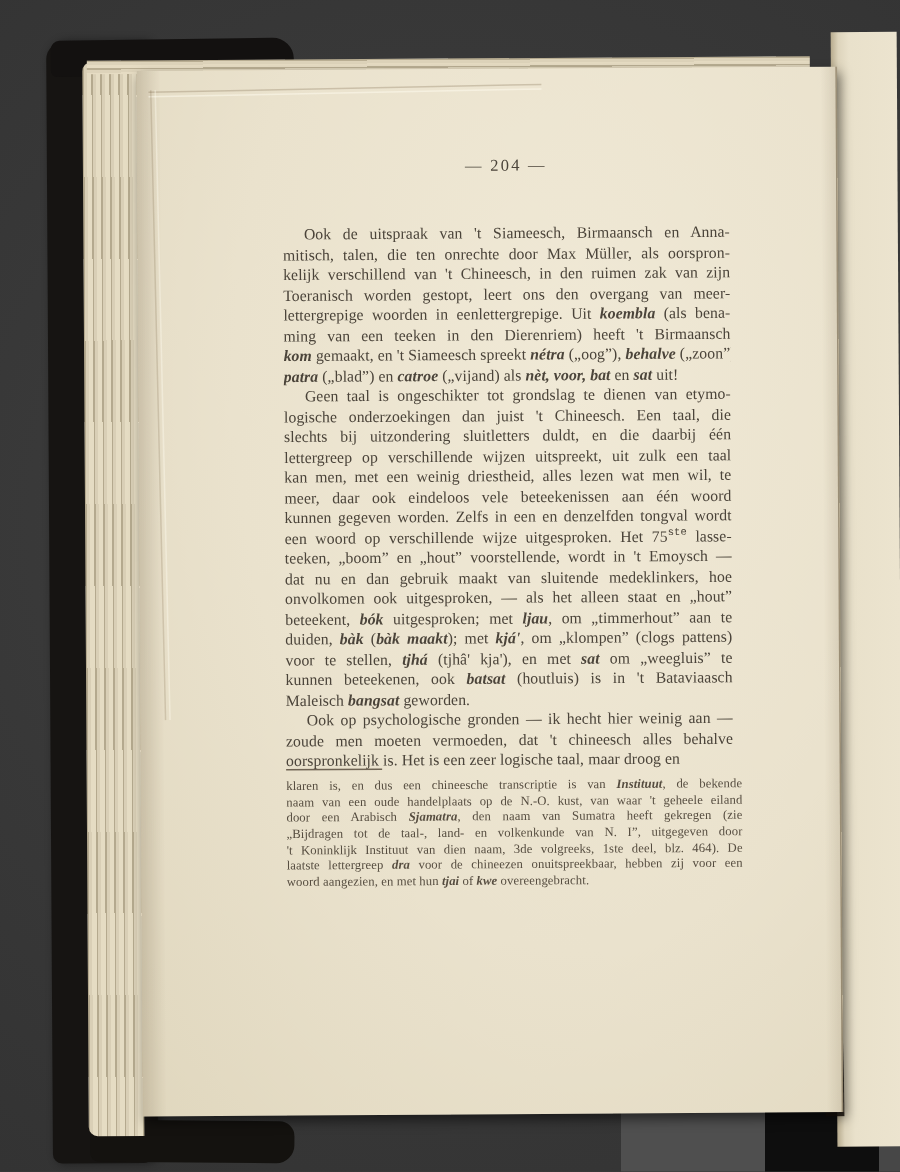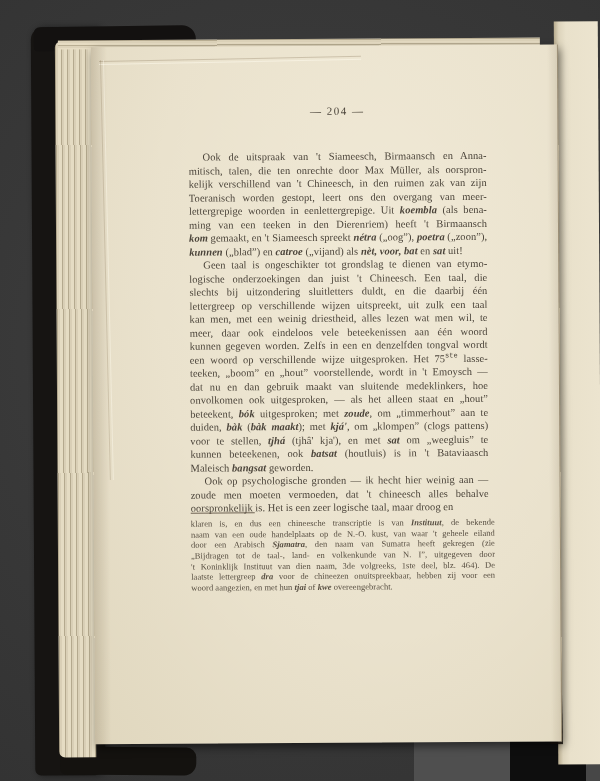--- a/index.html
+++ b/index.html
@@ -82,36 +82,36 @@
       <div class="pageno">— 204 —</div>
 
       <div class="body-text">
         <div class="para">
             <div class="line first">Ook de uitspraak van 't Siameesch, Birmaansch en Anna-</div>
             <div class="line">mitisch, talen, die ten onrechte door Max Müller, als oorspron-</div>
             <div class="line">kelijk verschillend van 't Chineesch, in den ruimen zak van zijn</div>
             <div class="line">Toeranisch worden gestopt, leert ons den overgang van meer-</div>
             <div class="line">lettergrepige woorden in eenlettergrepige. Uit <i>koembla</i> (als bena-</div>
             <div class="line">ming van een teeken in den Dierenriem) heeft 't Birmaansch</div>
-            <div class="line"><i>kom</i> gemaakt, en 't Siameesch spreekt <i>nétra</i> („oog”), <i>poetra</i> („zoon”),</div>
-            <div class="line pl"><i>kunnen</i> („blad”) en <i>catroe</i> („vijand) als <i>nèt, voor, bat</i> en <i>sat</i> uit!</div>
+            <div class="line"><i>kom</i> gemaakt, en 't Siameesch spreekt <i>nétra</i> („oog”), <i>behalve</i> („zoon”),</div>
+            <div class="line pl"><i>patra</i> („blad”) en <i>catroe</i> („vijand) als <i>nèt, voor, bat</i> en <i>sat</i> uit!</div>
           </div>
         <div class="para">
             <div class="line first">Geen taal is ongeschikter tot grondslag te dienen van etymo-</div>
             <div class="line">logische onderzoekingen dan juist 't Chineesch. Een taal, die</div>
             <div class="line">slechts bij uitzondering sluitletters duldt, en die daarbij één</div>
             <div class="line">lettergreep op verschillende wijzen uitspreekt, uit zulk een taal</div>
             <div class="line">kan men, met een weinig driestheid, alles lezen wat men wil, te</div>
             <div class="line">meer, daar ook eindeloos vele beteekenissen aan één woord</div>
             <div class="line">kunnen gegeven worden. Zelfs in een en denzelfden tongval wordt</div>
             <div class="line">een woord op verschillende wijze uitgesproken. Het 75<sup>ste</sup> lasse-</div>
             <div class="line">teeken, „boom” en „hout” voorstellende, wordt in 't Emoysch —</div>
             <div class="line">dat nu en dan gebruik maakt van sluitende medeklinkers, hoe</div>
             <div class="line">onvolkomen ook uitgesproken, — als het alleen staat en „hout”</div>
-            <div class="line">beteekent, <i>bók</i> uitgesproken; met <i>zoude</i>, om „timmerhout” aan te</div>
+            <div class="line">beteekent, <i>bók</i> uitgesproken; met <i>ljau</i>, om „timmerhout” aan te</div>
             <div class="line">duiden, <i>bàk</i> (<i>bàk maakt</i>); met <i>kjá'</i>, om „klompen” (clogs pattens)</div>
             <div class="line">voor te stellen, <i>tjhá</i> (tjhâ' kja'), en met <i>sat</i> om „weegluis” te</div>
             <div class="line">kunnen beteekenen, ook <i>batsat</i> (houtluis) is in 't Bataviaasch</div>
             <div class="line pl">Maleisch <i>bangsat</i> geworden.</div>
           </div>
         <div class="para">
             <div class="line first">Ook op psychologische gronden — ik hecht hier weinig aan —</div>
             <div class="line">zoude men moeten vermoeden, dat 't chineesch alles behalve</div>
             <div class="line pl">oorspronkelijk is.  Het is een zeer logische taal, maar droog en</div>
           </div>

